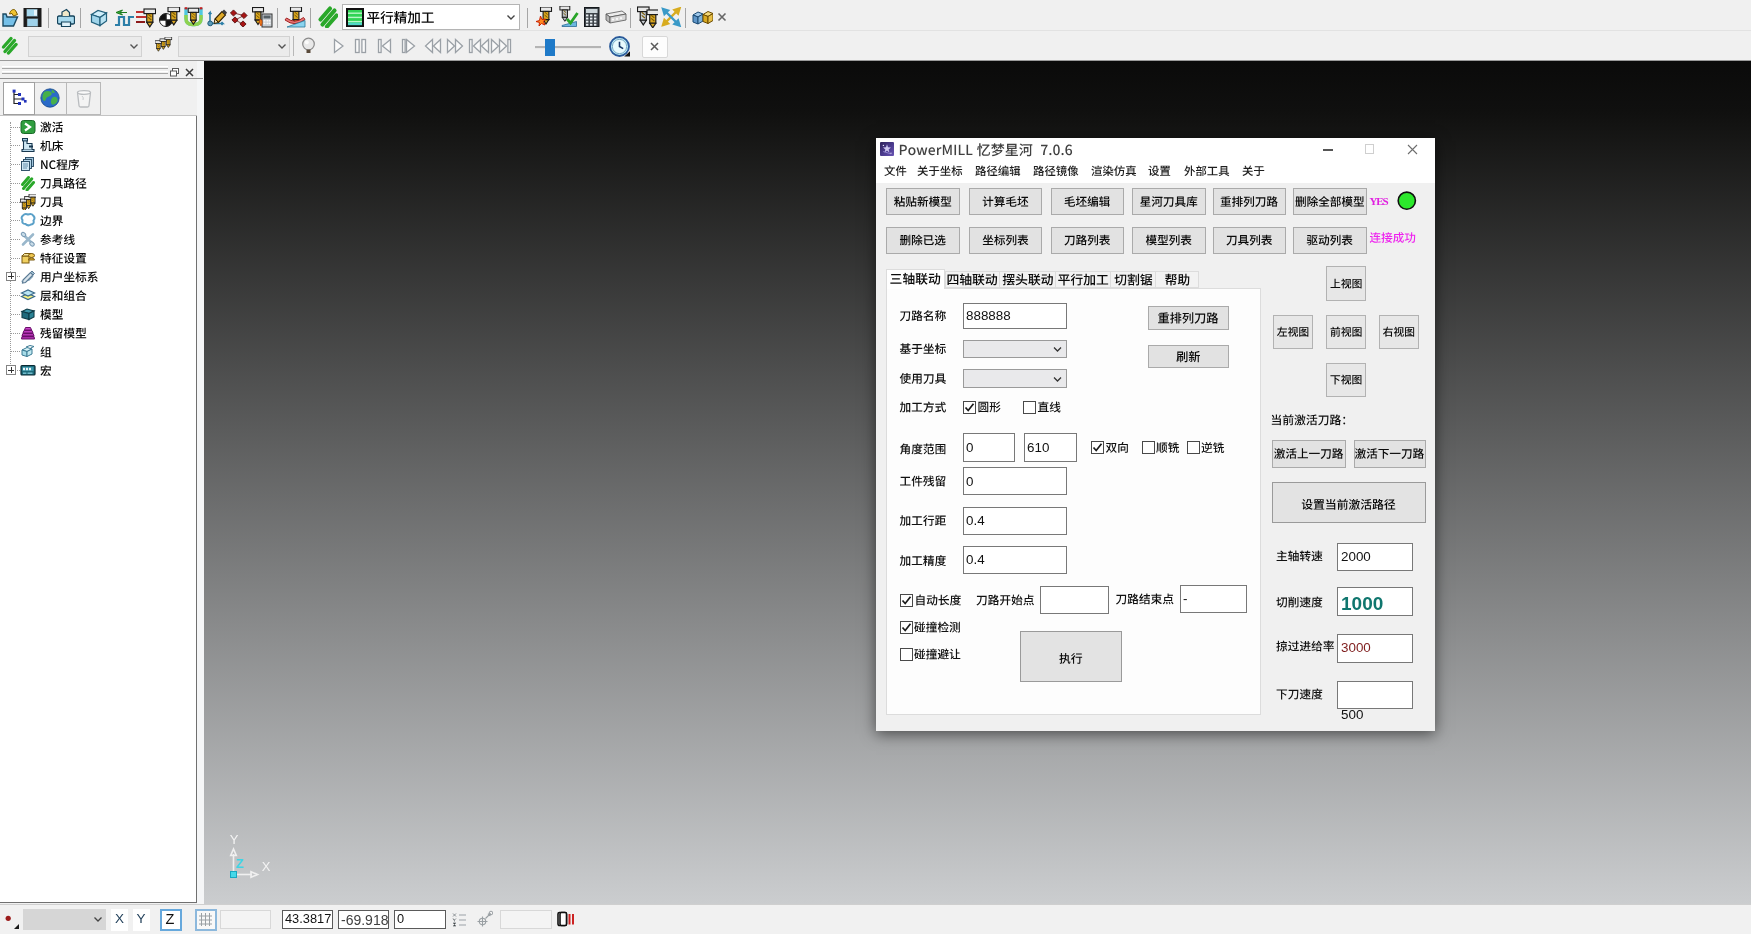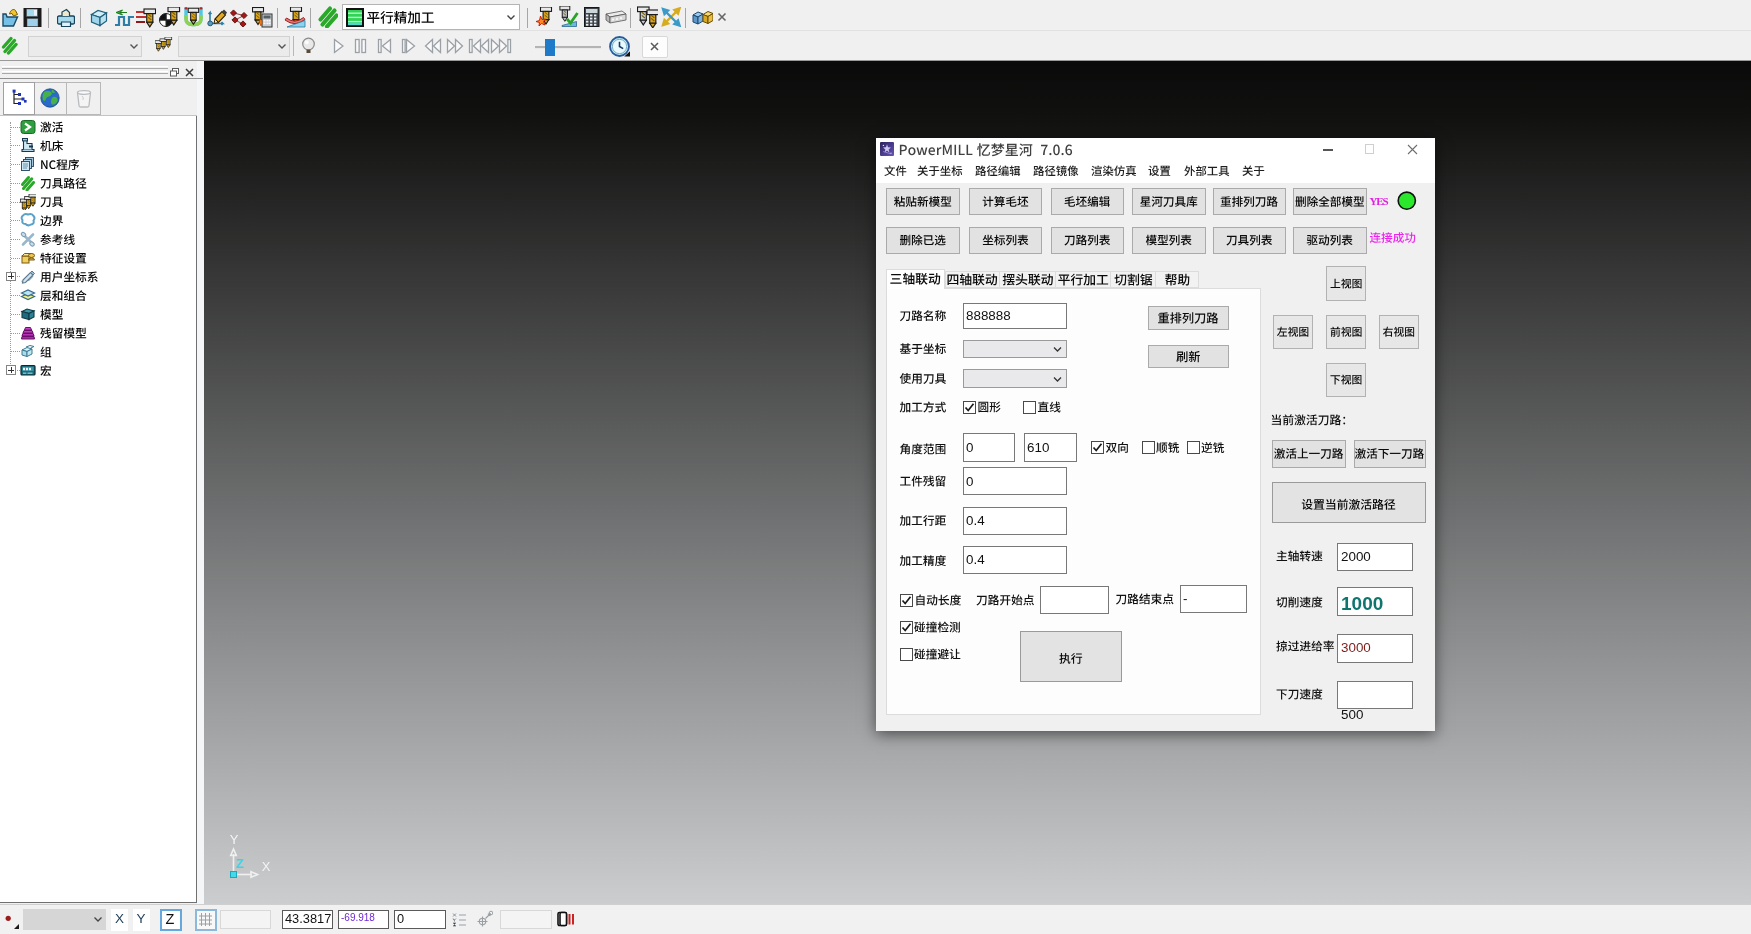--- a/index.html
+++ b/index.html
@@ -511,21 +511,21 @@
     <svg style="position:absolute;left:197px;top:911px" width="17" height="17" viewBox="0 0 17 17">
       <g stroke="#9aa0a4" stroke-width="1">
         <path d="M2 5 H15 M2 9 H15 M2 13 H15"></path>
         <path d="M4.5 2 V15 M8.5 2 V15 M12.5 2 V15"></path>
       </g>
     </svg>
     <div class="a " style="left:220px;top:909.5px;width:51px;height:19px;background:#f4f4f4;border:1px solid #d8d8d8;box-sizing:border-box;"></div>
     <div class="a" style="left:281.5px;top:909.5px;width:51.5px;height:19px;background:#fff;border:1px solid #5a5a5a;box-sizing:border-box;"></div>
     <div class="a t" style="left:285px;top:912px;font-size:12.8px;color:#111;">43.3817</div>
     <div class="a" style="left:337.5px;top:909.5px;width:51.5px;height:19px;background:#fff;border:1px solid #5a5a5a;box-sizing:border-box;"></div>
-    <div class="a t" style="left:341px;top:912px;font-size:10px;color:#6d28d9;">-69.918</div>
+    <div class="a t" style="left:341px;top:912px;font-size:14px;color:#404040;">-69.918</div>
     <div class="a" style="left:393.5px;top:909.5px;width:52.5px;height:19px;background:#fff;border:1px solid #5a5a5a;box-sizing:border-box;"></div>
     <div class="a t" style="left:397px;top:912px;font-size:12.8px;color:#111;">0</div>
     <svg style="position:absolute;left:451.5px;top:911px" width="16" height="16" viewBox="0 0 16 16">
       <g fill="#8a9094" font-size="0"></g>
       <g stroke="#8a9094" stroke-width="1">
         <path d="M1 2.5 L4 5.5 M4 2.5 L1 5.5"></path>
         <path d="M1 7.5 L2.5 9 L2.5 10.5 M4 7.5 L2.5 9"></path>
         <path d="M1 12 H4 L1 15 H4"></path>
       </g>
       <g stroke="#aab0b4" stroke-width="1.2">

